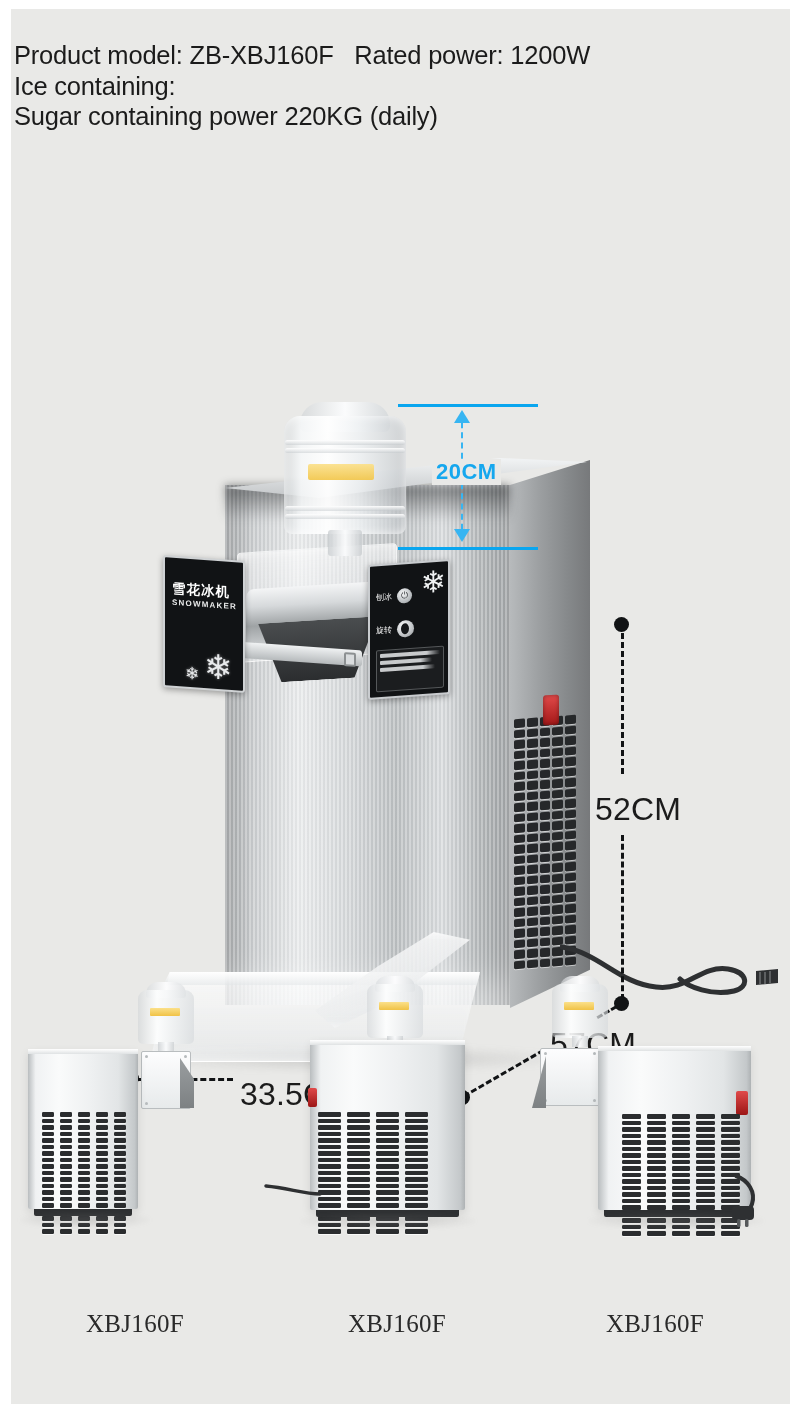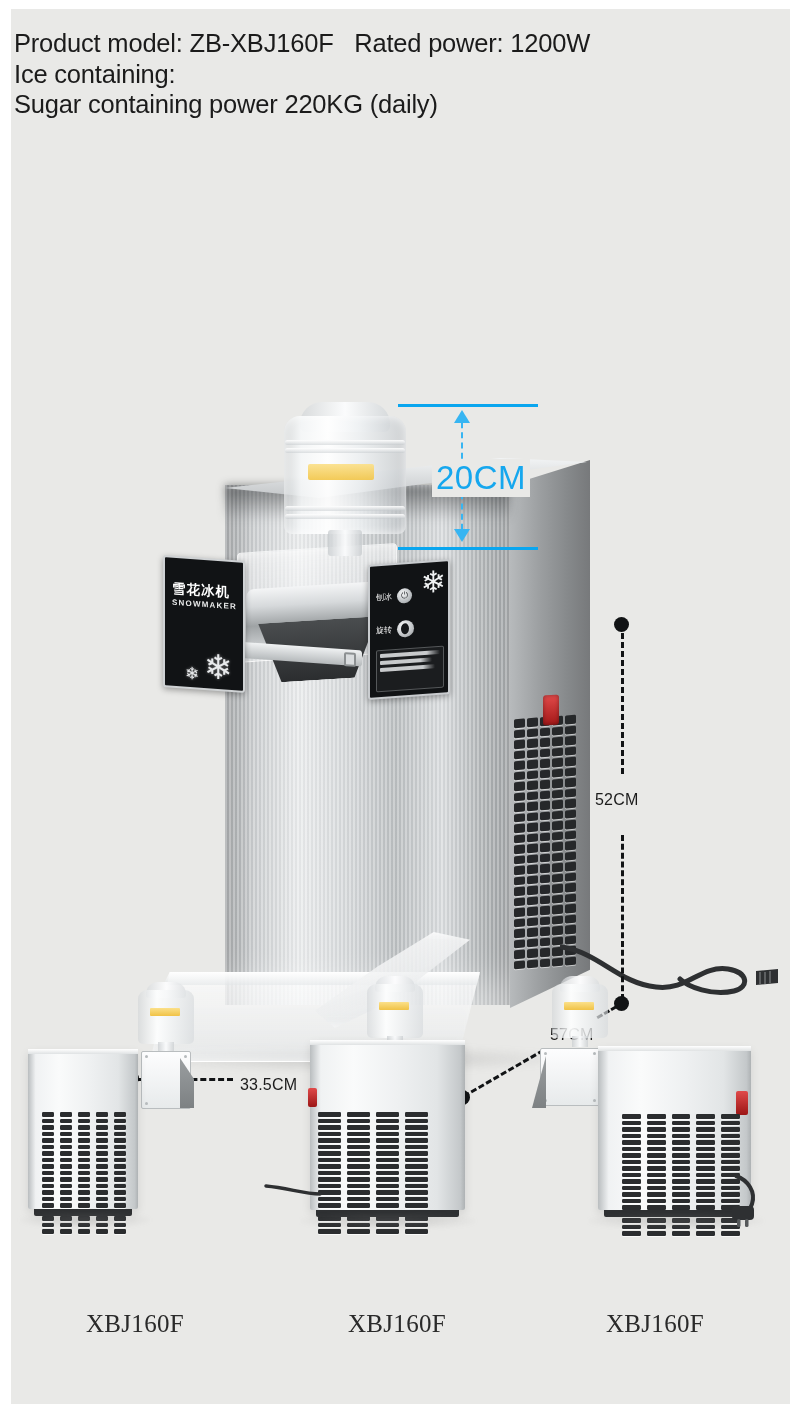--- a/index.html
+++ b/index.html
@@ -23,21 +23,21 @@
   }
   #page::after{
     content:"";
     position:absolute; left:0; top:0; width:11px; height:1404px;
     background:#ffffff; z-index:60;
   }
 
   
   .spec-block {
     position: absolute;
-    left: 14px; top: 28px;
+    left: 14px; top: 40px;
     width: 760px;
     z-index: 40;
   }
   .spec-line {
     font-size: 25.5px;
     line-height: 30.5px;
     color: #1b1b1b;
     letter-spacing: -0.2px;
     white-space: pre;
     font-family: "Liberation Sans", sans-serif;
@@ -298,30 +298,30 @@
   }
   .arrow-up, .arrow-down{
     position:absolute; left:454px; width:0; height:0;
     border-left:8px solid transparent; border-right:8px solid transparent;
   }
   .arrow-up{ top:220px; border-bottom:13px solid #37b5f2; }
   .arrow-down{ top:339px; border-top:13px solid #37b5f2; }
 
   .dim-label-blue{
     position:absolute;
-    color:#16a7ee; font-size:33px; font-weight:400;
+    color:#16a7ee; font-size:22px; font-weight:700;
     font-family:"Liberation Sans", sans-serif;
     letter-spacing:.5px;
     background:#e9e9e7; padding:0 4px;
   }
   .dl-20 { left:432px; top:269px; }
 
   .dim-black-label{
     position:absolute;
-    color:#1b1b1b; font-size:16px;
+    color:#1b1b1b; font-size:32px;
     font-family:"Liberation Sans", sans-serif;
     letter-spacing:.2px;
     background:#e9e9e7; padding:1px 5px;
   }
   .dl-52 { left:590px; top:600px; }
   .dl-57 { left:545px; top:835px; }
   .dl-335{ left:235px; top:885px; }
 
   .dash-v{
     position:absolute; width:0; border-left:3px dashed #111315;

